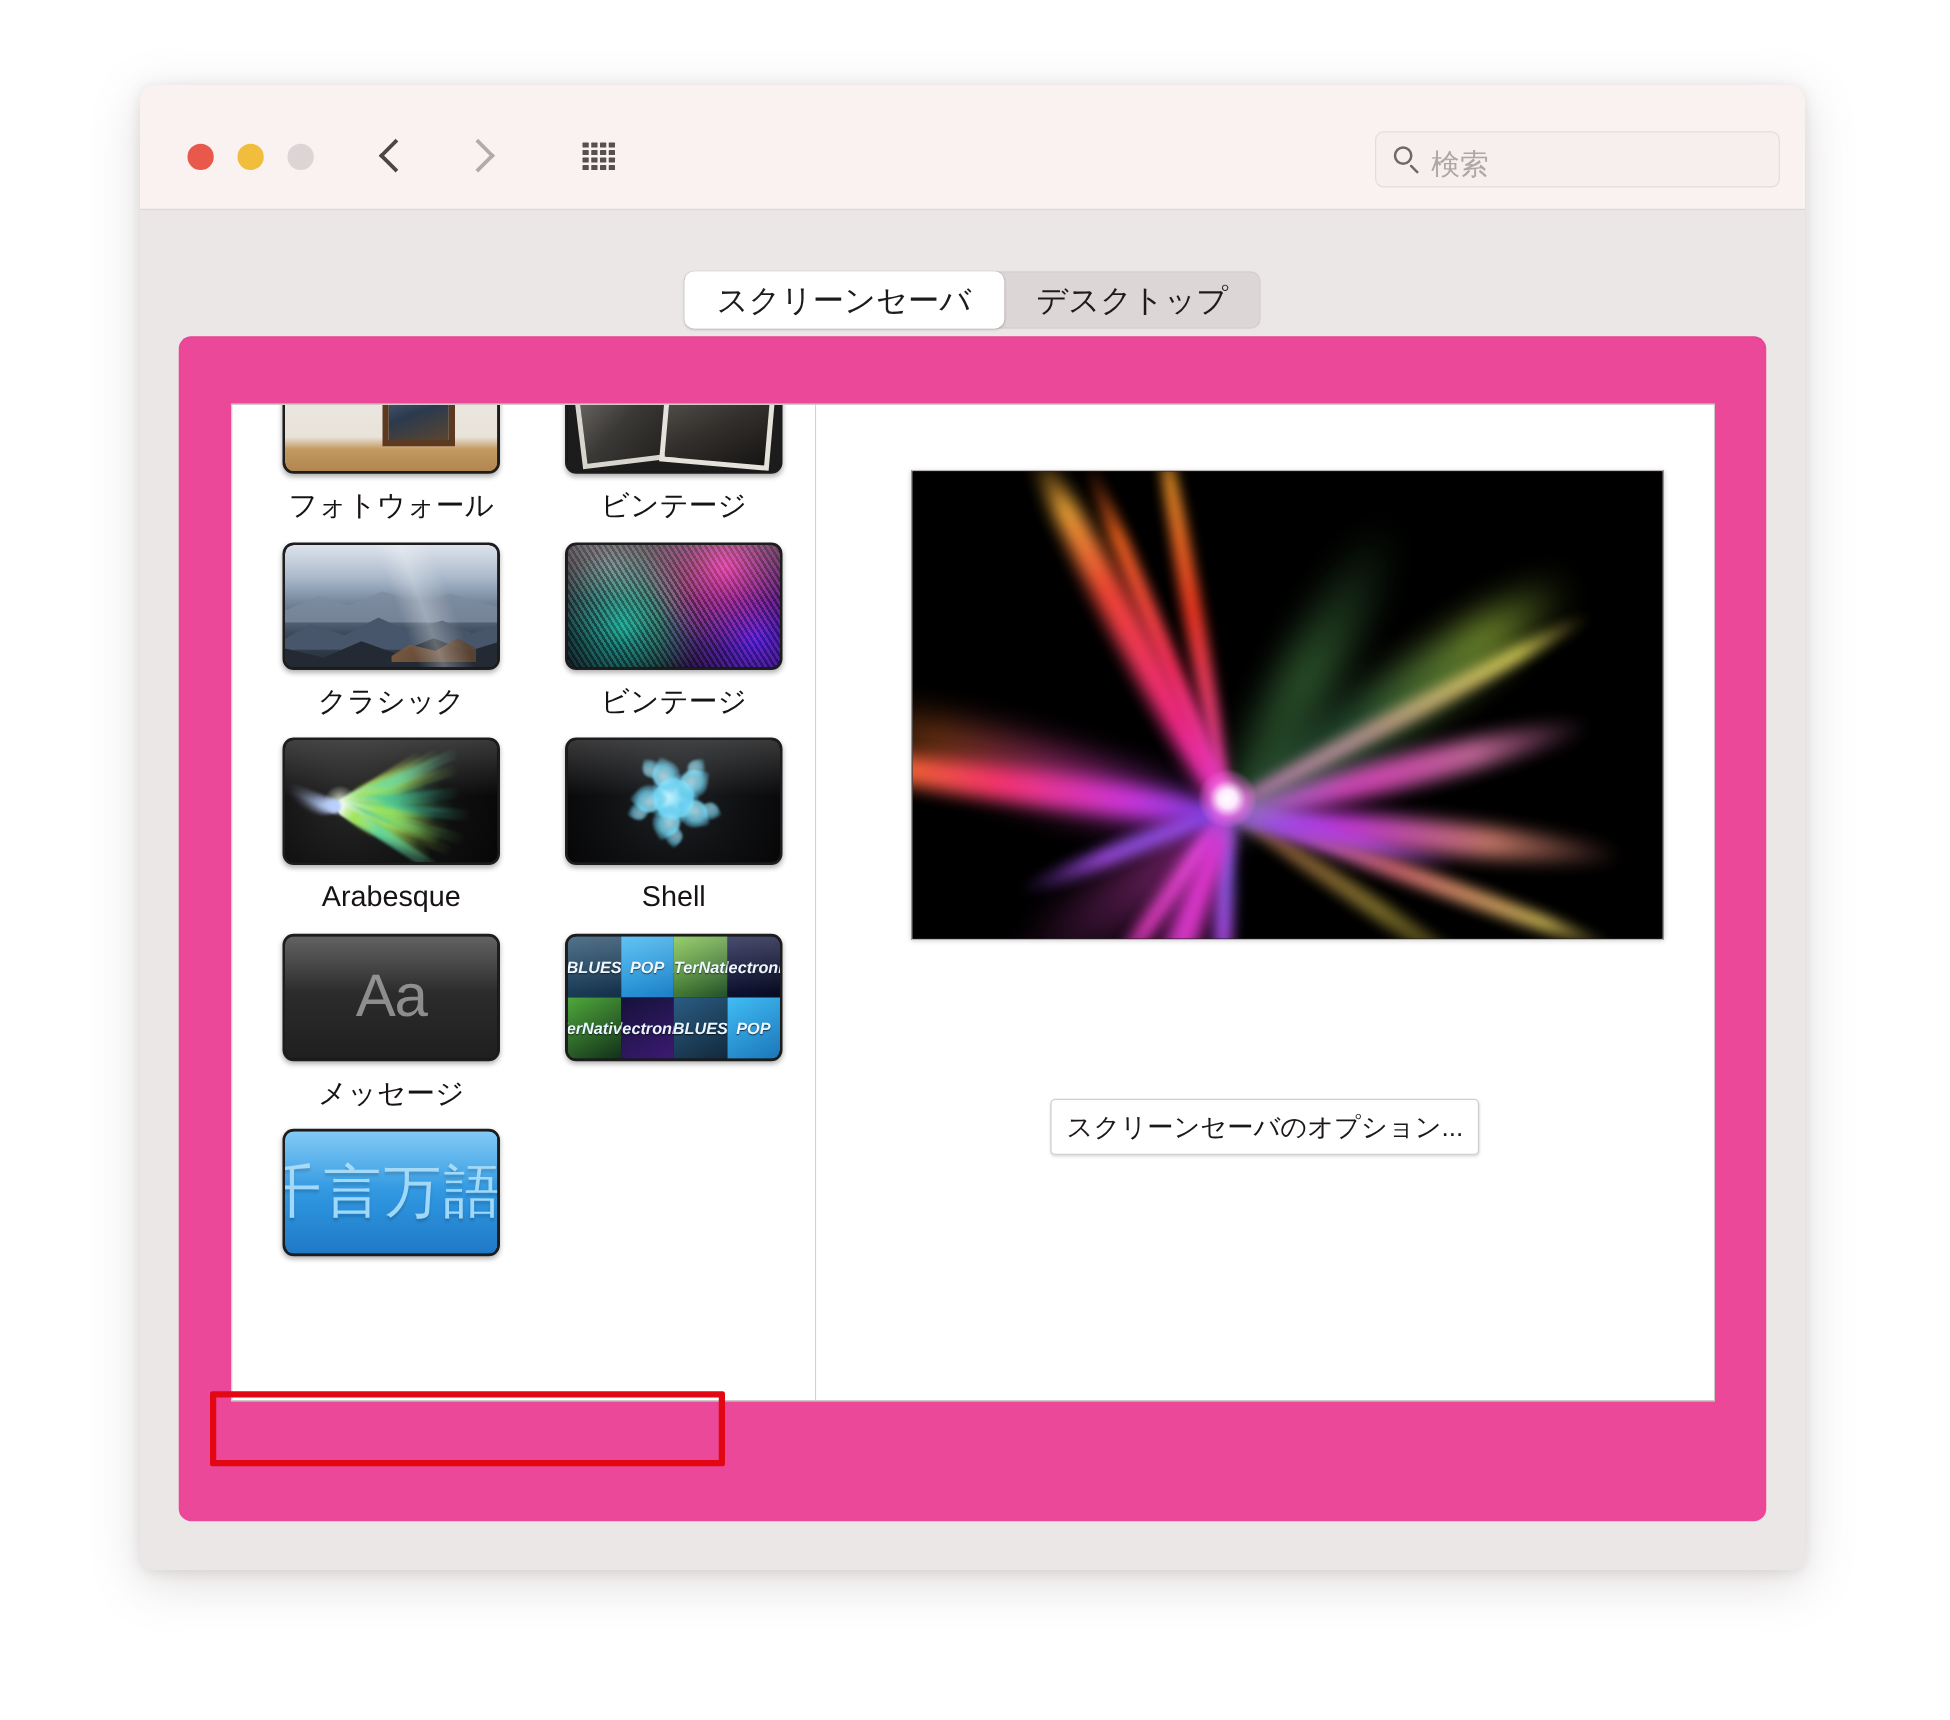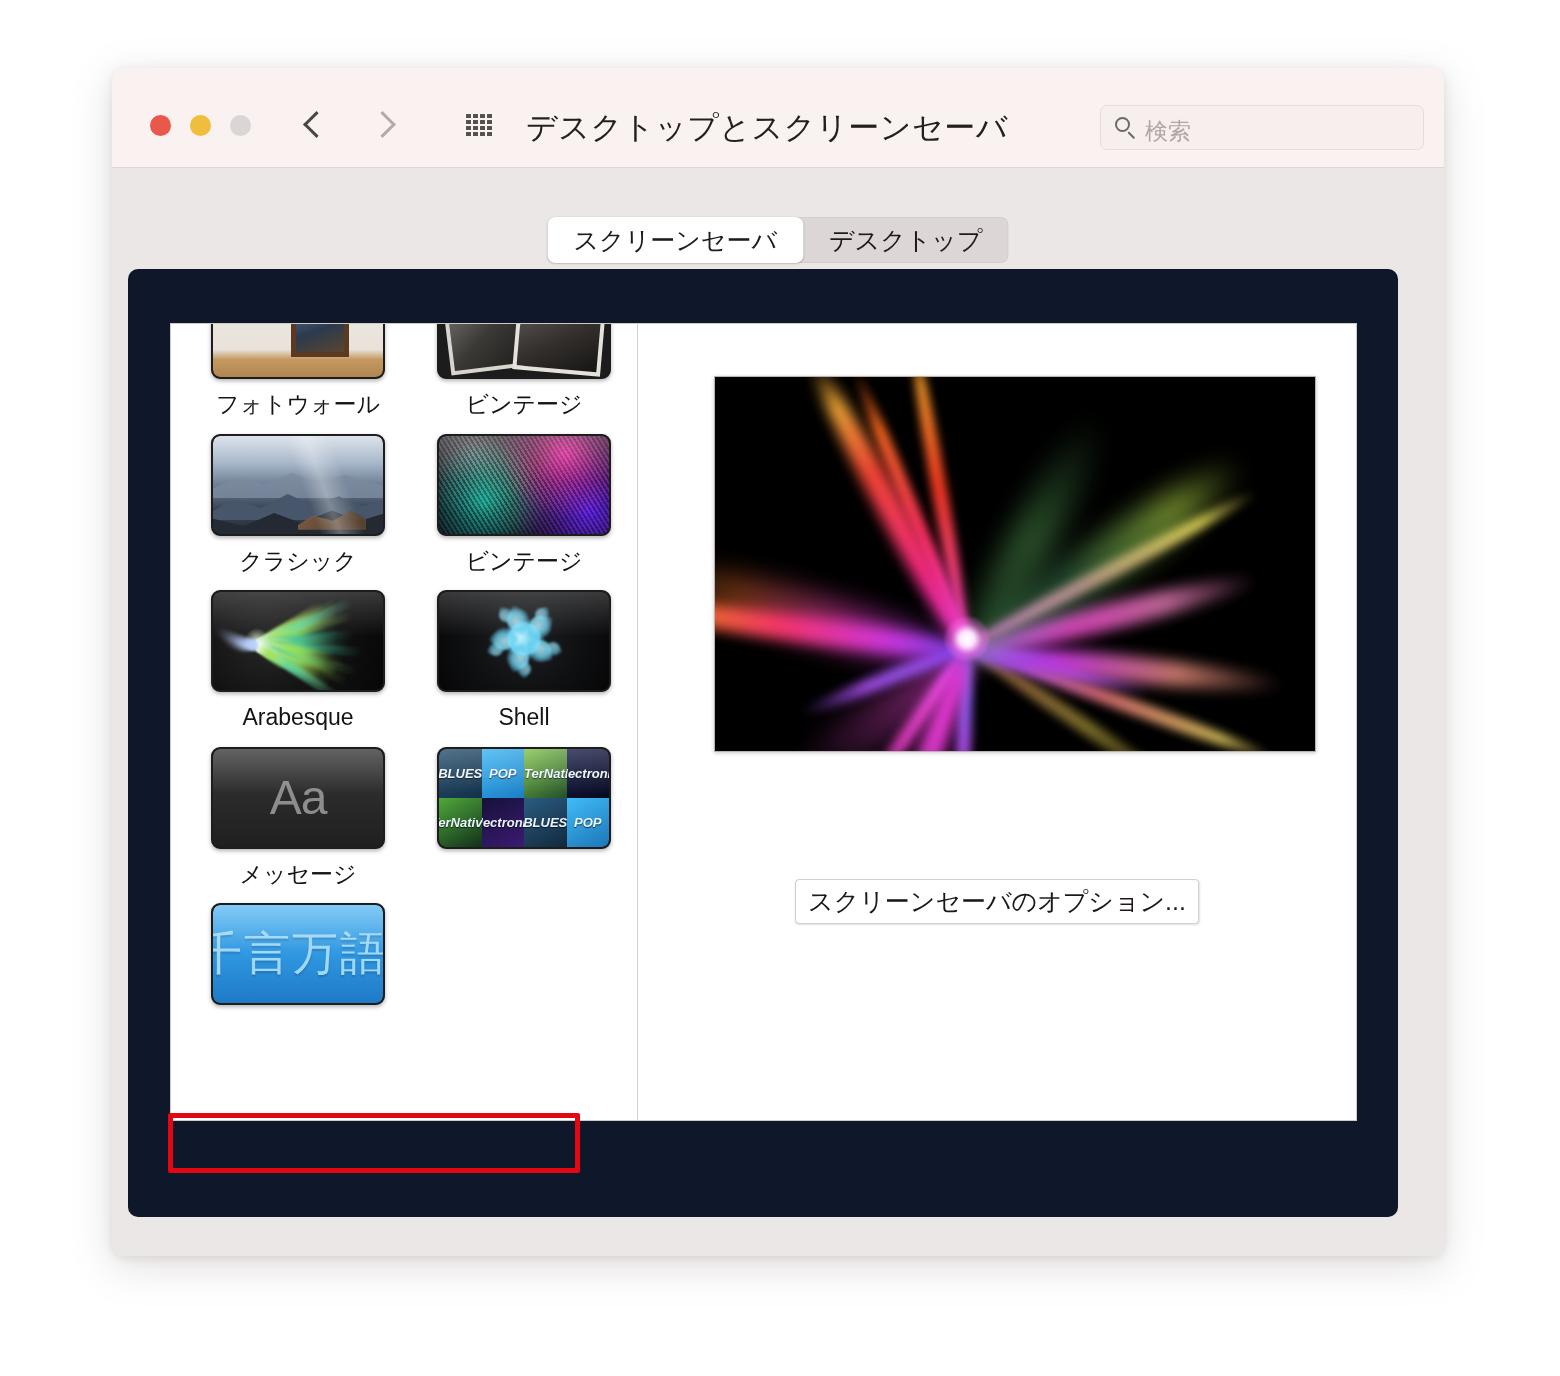--- a/index.html
+++ b/index.html
@@ -188,25 +188,25 @@
     white-space: nowrap;
   }
   .tab.active {
     background: #ffffff;
     box-shadow: 0 1px 2px rgba(0,0,0,0.16), 0 0 0 0.5px rgba(0,0,0,0.06);
   }
 
   
   .panel {
     position: absolute;
-    left: 16px;
+    left: 31px;
     top: 101px;
     width: 1270px;
     height: 948px;
-    background: #0f172a;
+    background: #ec4899;
     border-radius: 10px;
     box-shadow: inset 0 1px 2px rgba(0,0,0,0.05);
   }
 
   .content-area {
     position: absolute;
     left: 42px;
     top: 54px;
     width: 1187px;
     height: 798px;
@@ -551,21 +551,21 @@
     transform: translateX(-50%);
     top: 555px;
     height: 45px;
     padding: 0 12px;
     border-radius: 4px;
     background: #ffffff;
     border: 1px solid #d4cecd;
     box-shadow: 0 1px 2px rgba(0,0,0,0.12);
     display: flex;
     align-items: center;
-    font-size: 25px;
+    font-size: 21px;
     color: #1c1818;
     white-space: nowrap;
     box-sizing: border-box;
   }
 
   
   .bottom {
     position: absolute;
     left: 0;
     top: 1049px;
@@ -635,21 +635,20 @@
         <i></i>
           <i></i>
           <i></i>
           <i></i>
         <i></i>
           <i></i>
           <i></i>
           <i></i>
       </div>
 
-      <div class="win-title">デスクトップとスクリーンセーバ</div>
 
       <div class="searchbox">
         <div class="search-icon">
           <div class="lens"></div>
             <div class="handle"></div>
         </div>
         <div class="search-placeholder">検索</div>
       </div>
     </div>
 

